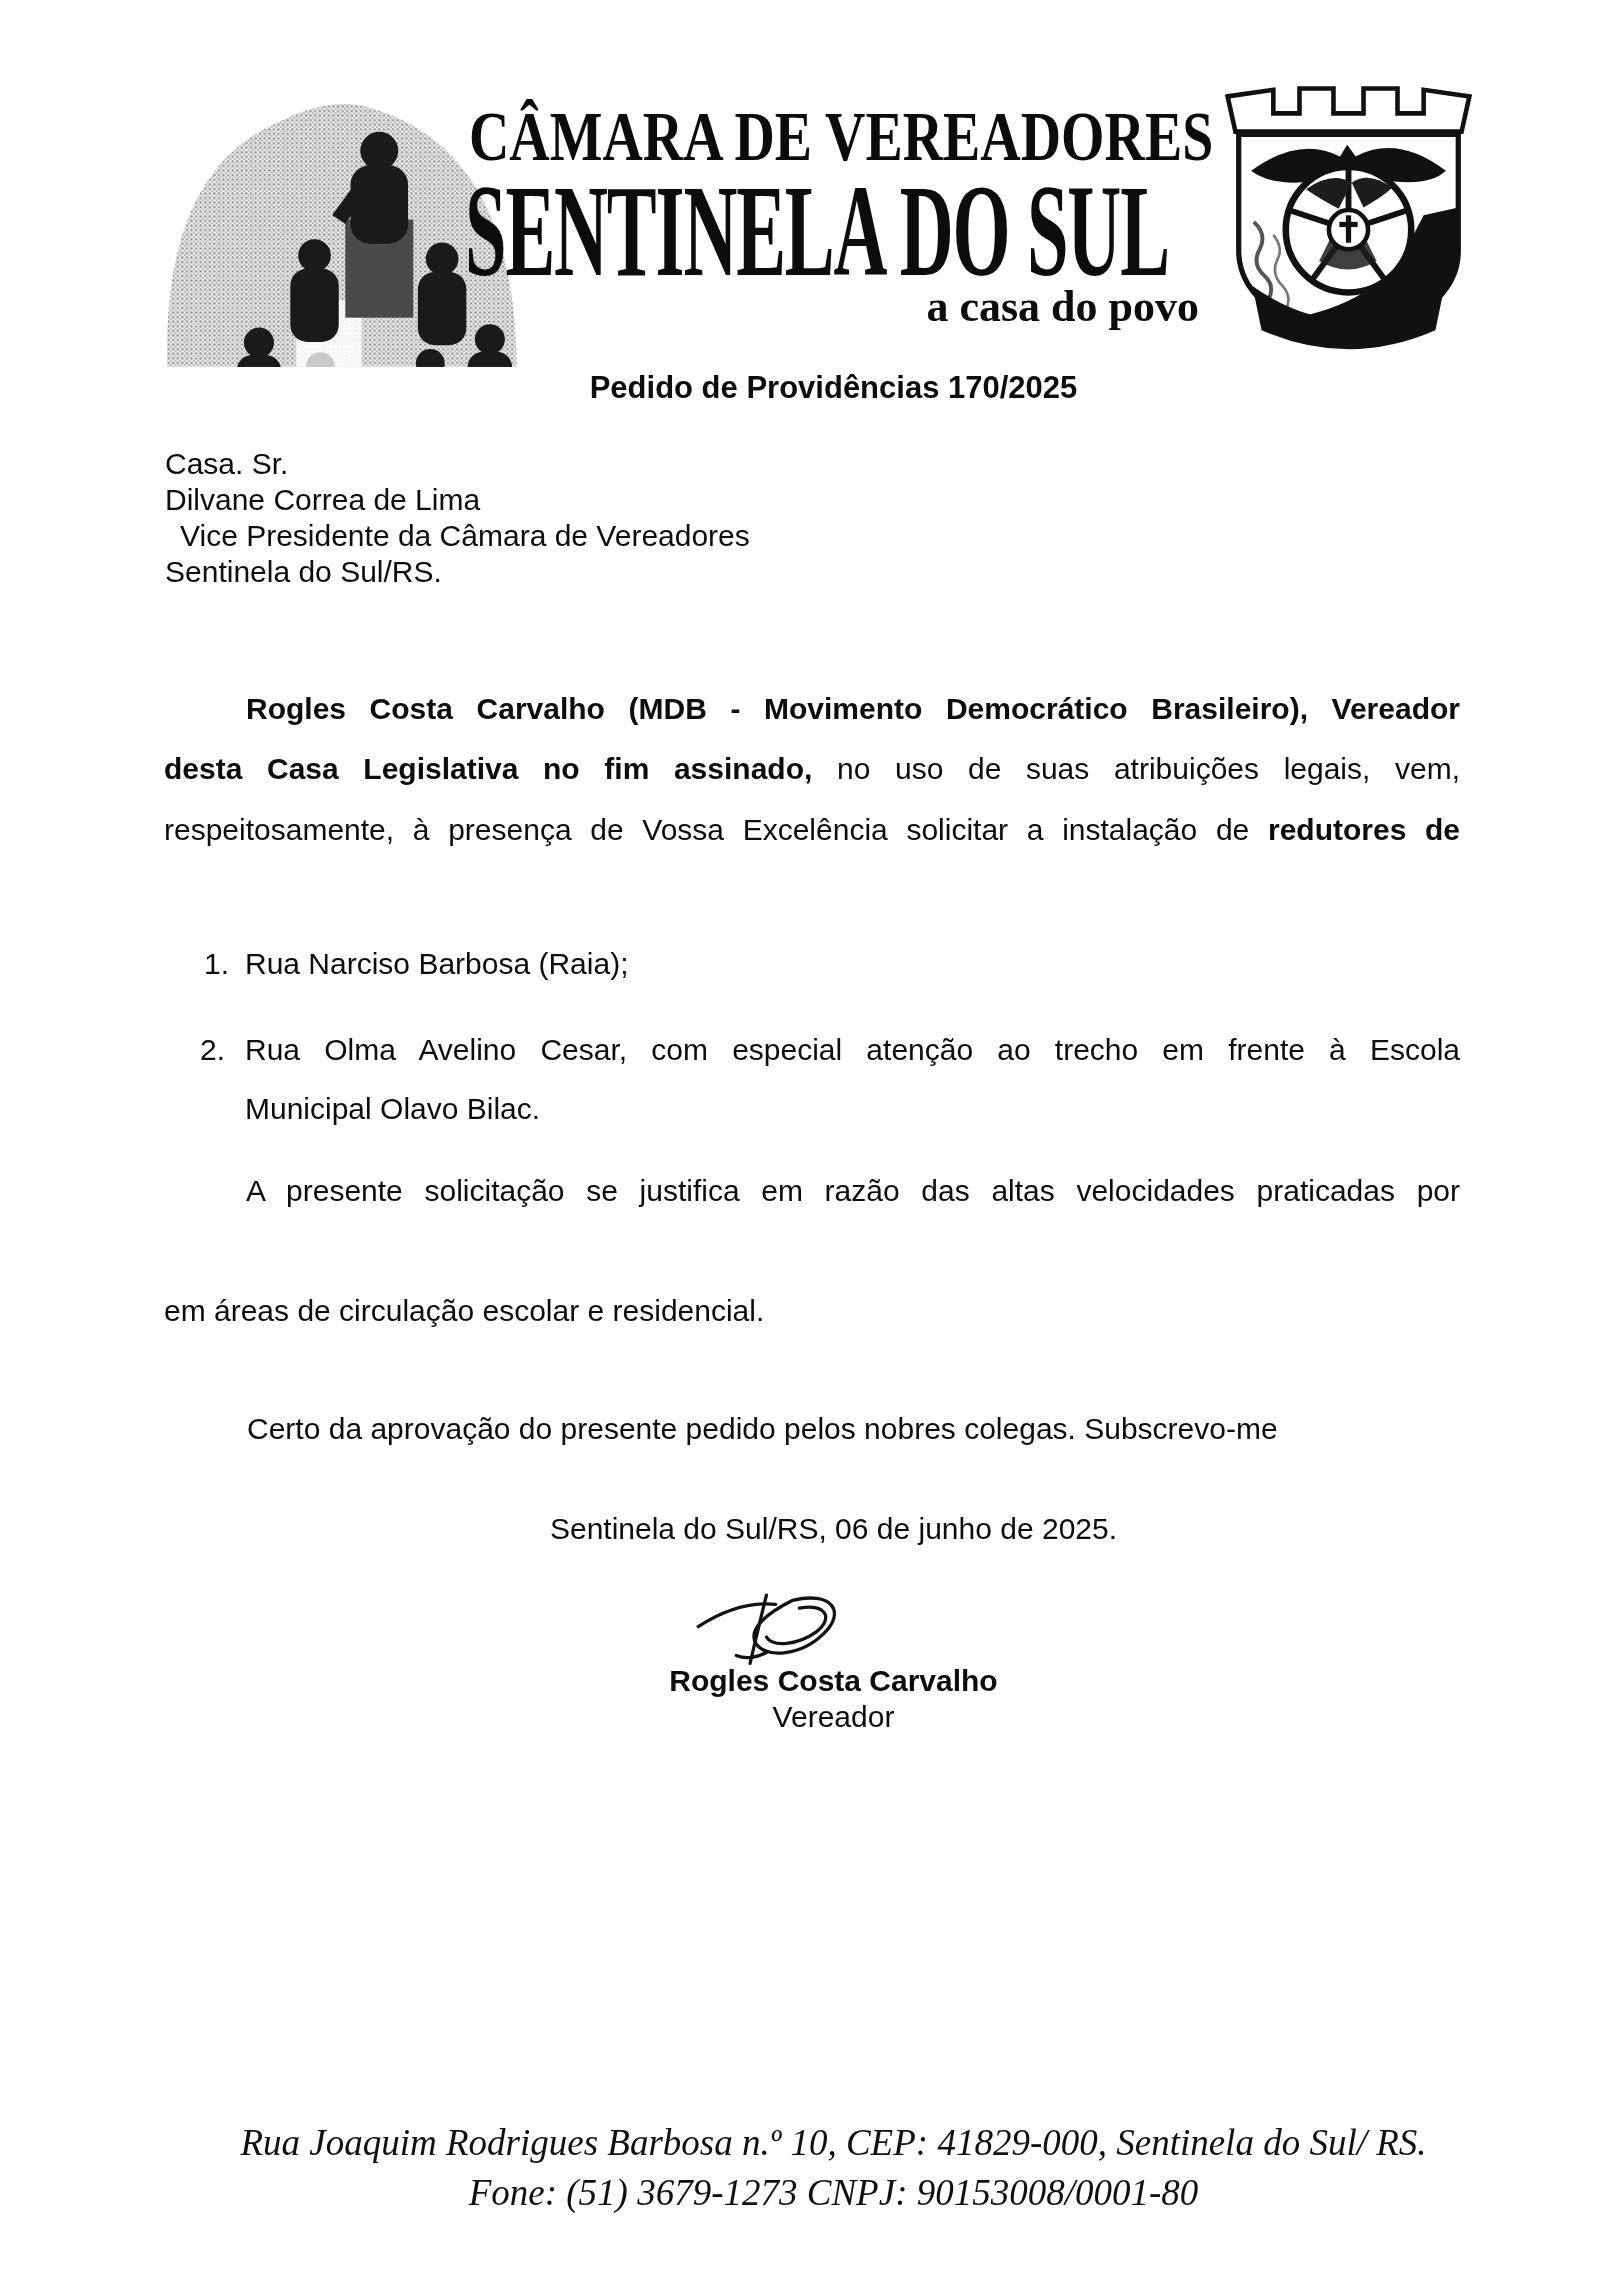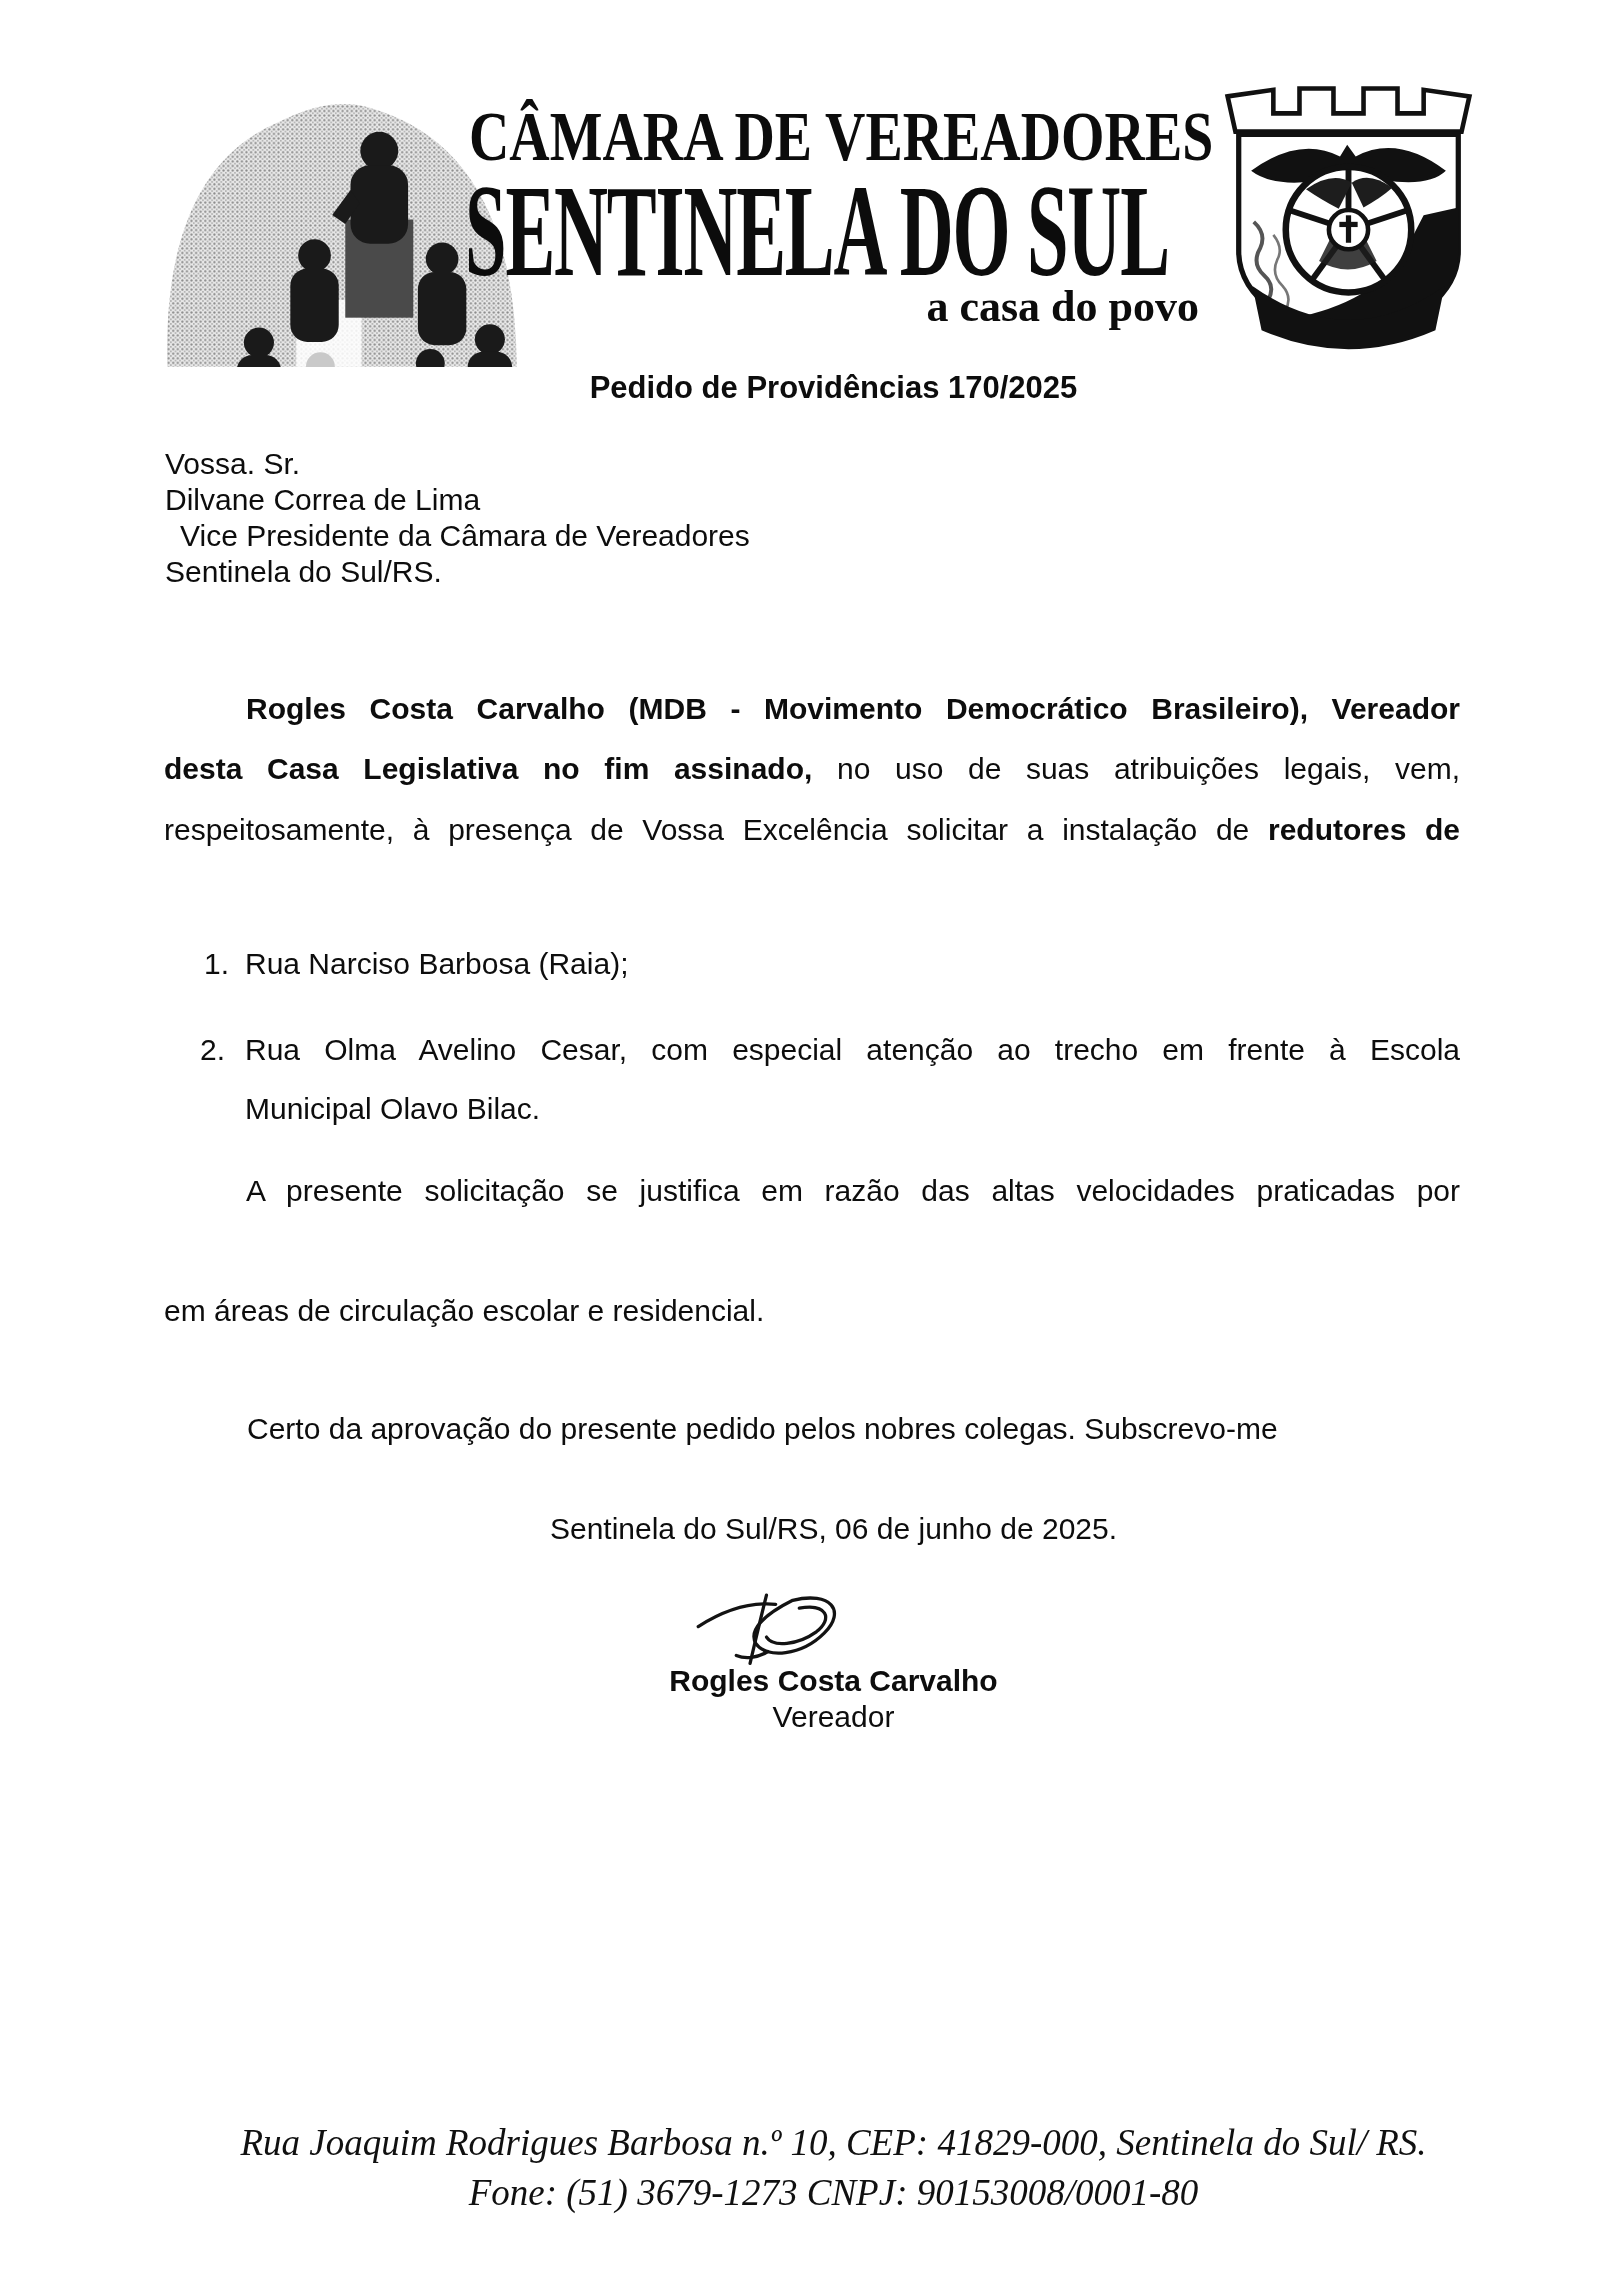--- a/index.html
+++ b/index.html
@@ -89,21 +89,21 @@
       <circle cx="215" cy="262" r="30" fill="#ffffff" stroke="#111" stroke-width="7"></circle>
       <rect x="211" y="240" width="8" height="42" fill="#111"></rect>
       <rect x="201" y="250" width="28" height="8" fill="#111"></rect>
 
       <path d="M68,348 Q215,452 362,348 L348,416 Q215,474 82,416 Z" fill="#111"></path>
     </svg>
   </div>
 
   <div class="abs t title center" style="top:369px;">Pedido de Providências 170/2025</div>
 
-  <div class="abs t" style="left:165px;top:446px;">Vossa. Sr.</div>
+  <div class="abs t" style="left:165px;top:446px;">Casa. Sr.</div>
   <div class="abs t" style="left:165px;top:482px;">Dilvane Correa de Lima</div>
   <div class="abs t" style="left:180px;top:518px;">Vice Presidente da Câmara de Vereadores</div>
   <div class="abs t" style="left:165px;top:554px;">Sentinela do Sul/RS.</div>
 
   <div class="abs t j" style="left:164px;top:691px;width:1296px;padding-left:82px;box-sizing:border-box;"><span class="b">Rogles Costa Carvalho (MDB - Movimento Democrático Brasileiro), Vereador</span></div>
   <div class="abs t j" style="left:164px;top:751px;width:1296px;"><span class="b">desta Casa Legislativa no fim assinado,</span><span> no uso de suas atribuições legais, vem,</span></div>
   <div class="abs t j" style="left:164px;top:812px;width:1296px;"><span>respeitosamente, à presença de Vossa Excelência solicitar a instalação de </span><span class="b">redutores de</span></div>
 
   <div class="abs t" style="left:204px;top:946px;">1.</div>
   <div class="abs t" style="left:245px;top:946px;">Rua Narciso Barbosa (Raia);</div>

